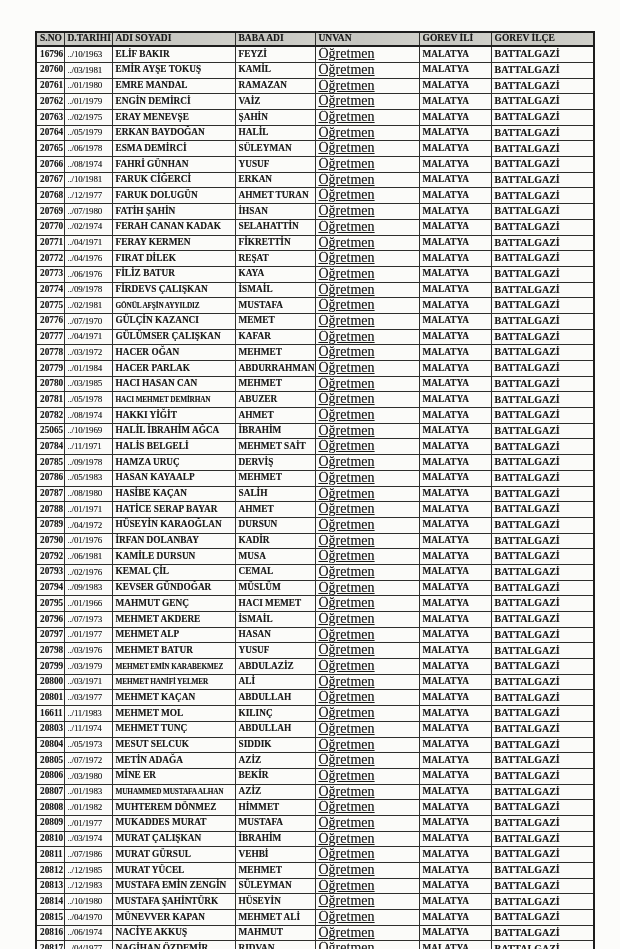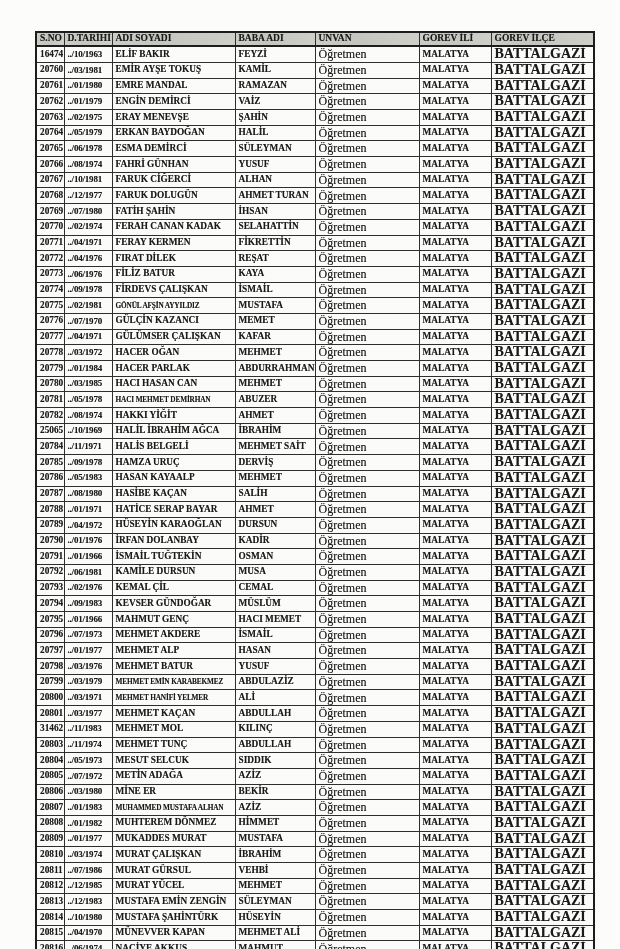--- a/index.html
+++ b/index.html
@@ -40,27 +40,27 @@
   table.scan-table thead th {
     background: #c9c9c3;
     background-image: linear-gradient(90deg, #ccccc6 0%, #c5c5c0 40%, #cfcfc9 100%);
     font-weight: bold;
     font-size: 9.5px;
     text-align: left;
     border-bottom: 2px solid #1d1d1d;
     letter-spacing: 0;
   }
   td.c-no     { font-weight: bold; font-size: 9.3px; }
-  td.c-dob    { font-weight: bold; font-size: 9.0px; letter-spacing: -0.2px; }
+  td.c-dob    { font-weight: normal; font-size: 9.0px; letter-spacing: -0.2px; }
   td.c-name   { font-weight: bold; font-size: 9.3px; margin-left: 37px; }
   td.c-name.condensed { font-size: 7.3px; letter-spacing: -0.15px; }
   td.c-father { font-weight: bold; font-size: 9.3px; }
-  td.c-title  { font-weight: normal; font-size: 12px; }
+  td.c-title  { font-weight: normal; font-size: 14px; text-decoration: underline; }
   td.c-prov   { font-weight: bold; font-size: 9.3px; }
-  td.c-dist   { font-weight: bold; font-size: 14px; }
+  td.c-dist   { font-weight: bold; font-size: 10px; }
   col.w-no   { width: 28px; }
   col.w-dob  { width: 48px; }
   col.w-name { width: 123px; }
   col.w-father { width: 80px; }
   col.w-title  { width: 104px; }
   col.w-prov   { width: 72px; }
   col.w-dist   { width: 103px; }
 </style>
 </head>
 <body>
@@ -82,21 +82,21 @@
         <th>D.TARİHİ</th>
         <th>ADI SOYADI</th>
         <th>BABA ADI</th>
         <th>UNVAN</th>
         <th>GÖREV İLİ</th>
         <th>GÖREV İLÇE</th>
       </tr>
     </thead>
     <tbody id="table-body">
         <tr>
-          <td class="c-no">16474</td>
+          <td class="c-no">16796</td>
           <td class="c-dob">../10/1963</td>
           <td class="c-name">ELİF BAKIR</td>
           <td class="c-father">FEYZİ</td>
           <td class="c-title">Öğretmen</td>
           <td class="c-prov">MALATYA</td>
           <td class="c-dist">BATTALGAZİ</td>
         </tr>
         <tr>
           <td class="c-no">20760</td>
           <td class="c-dob">../03/1981</td>
@@ -157,21 +157,21 @@
           <td class="c-name">FAHRİ GÜNHAN</td>
           <td class="c-father">YUSUF</td>
           <td class="c-title">Öğretmen</td>
           <td class="c-prov">MALATYA</td>
           <td class="c-dist">BATTALGAZİ</td>
         </tr>
         <tr>
           <td class="c-no">20767</td>
           <td class="c-dob">../10/1981</td>
           <td class="c-name">FARUK CİĞERCİ</td>
-          <td class="c-father">ALHAN</td>
+          <td class="c-father">ERKAN</td>
           <td class="c-title">Öğretmen</td>
           <td class="c-prov">MALATYA</td>
           <td class="c-dist">BATTALGAZİ</td>
         </tr>
         <tr>
           <td class="c-no">20768</td>
           <td class="c-dob">../12/1977</td>
           <td class="c-name">FARUK DOLUGÜN</td>
           <td class="c-father">AHMET TURAN</td>
           <td class="c-title">Öğretmen</td>
@@ -370,29 +370,20 @@
         <tr>
           <td class="c-no">20790</td>
           <td class="c-dob">../01/1976</td>
           <td class="c-name">İRFAN DOLANBAY</td>
           <td class="c-father">KADİR</td>
           <td class="c-title">Öğretmen</td>
           <td class="c-prov">MALATYA</td>
           <td class="c-dist">BATTALGAZİ</td>
         </tr>
         <tr>
-          <td class="c-no">20791</td>
-          <td class="c-dob">../01/1966</td>
-          <td class="c-name">İSMAİL TUĞTEKİN</td>
-          <td class="c-father">OSMAN</td>
-          <td class="c-title">Öğretmen</td>
-          <td class="c-prov">MALATYA</td>
-          <td class="c-dist">BATTALGAZİ</td>
-        </tr>
-        <tr>
           <td class="c-no">20792</td>
           <td class="c-dob">../06/1981</td>
           <td class="c-name">KAMİLE DURSUN</td>
           <td class="c-father">MUSA</td>
           <td class="c-title">Öğretmen</td>
           <td class="c-prov">MALATYA</td>
           <td class="c-dist">BATTALGAZİ</td>
         </tr>
         <tr>
           <td class="c-no">20793</td>
@@ -469,21 +460,21 @@
         <tr>
           <td class="c-no">20801</td>
           <td class="c-dob">../03/1977</td>
           <td class="c-name">MEHMET KAÇAN</td>
           <td class="c-father">ABDULLAH</td>
           <td class="c-title">Öğretmen</td>
           <td class="c-prov">MALATYA</td>
           <td class="c-dist">BATTALGAZİ</td>
         </tr>
         <tr>
-          <td class="c-no">31462</td>
+          <td class="c-no">16611</td>
           <td class="c-dob">../11/1983</td>
           <td class="c-name">MEHMET MOL</td>
           <td class="c-father">KILINÇ</td>
           <td class="c-title">Öğretmen</td>
           <td class="c-prov">MALATYA</td>
           <td class="c-dist">BATTALGAZİ</td>
         </tr>
         <tr>
           <td class="c-no">20803</td>
           <td class="c-dob">../11/1974</td>

